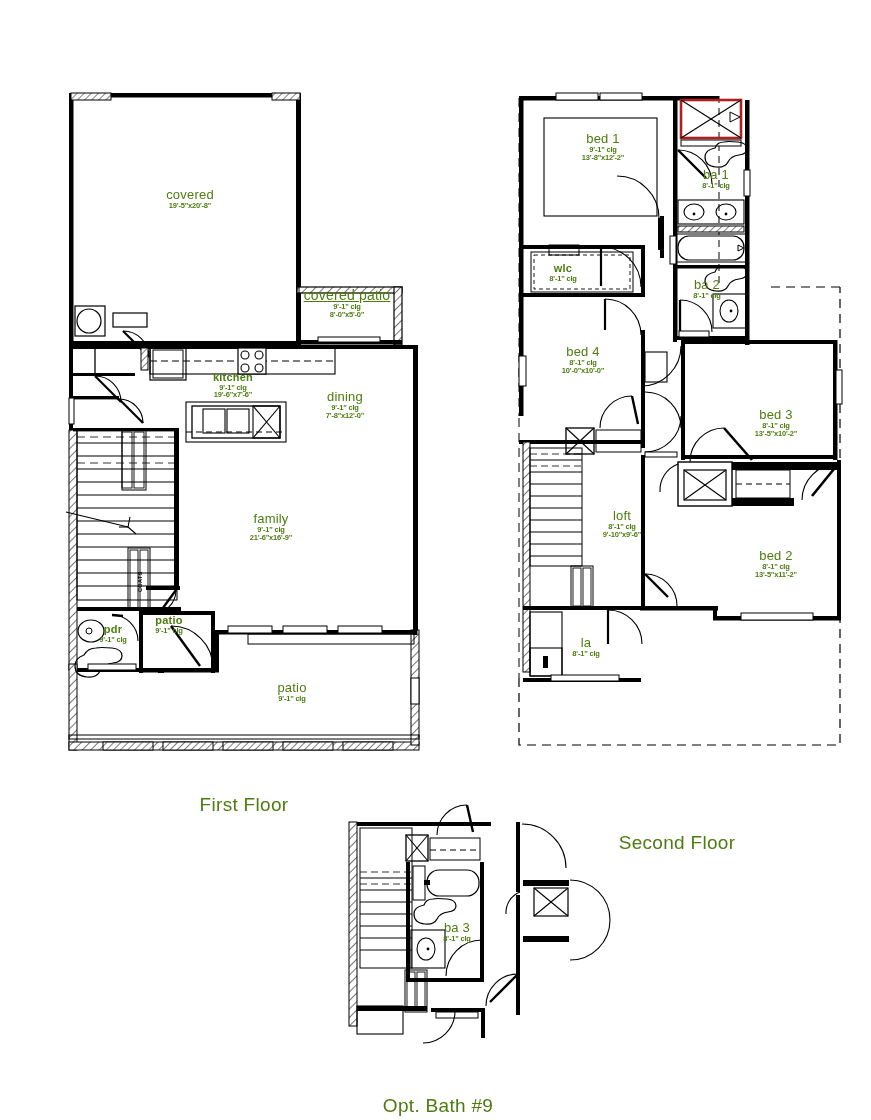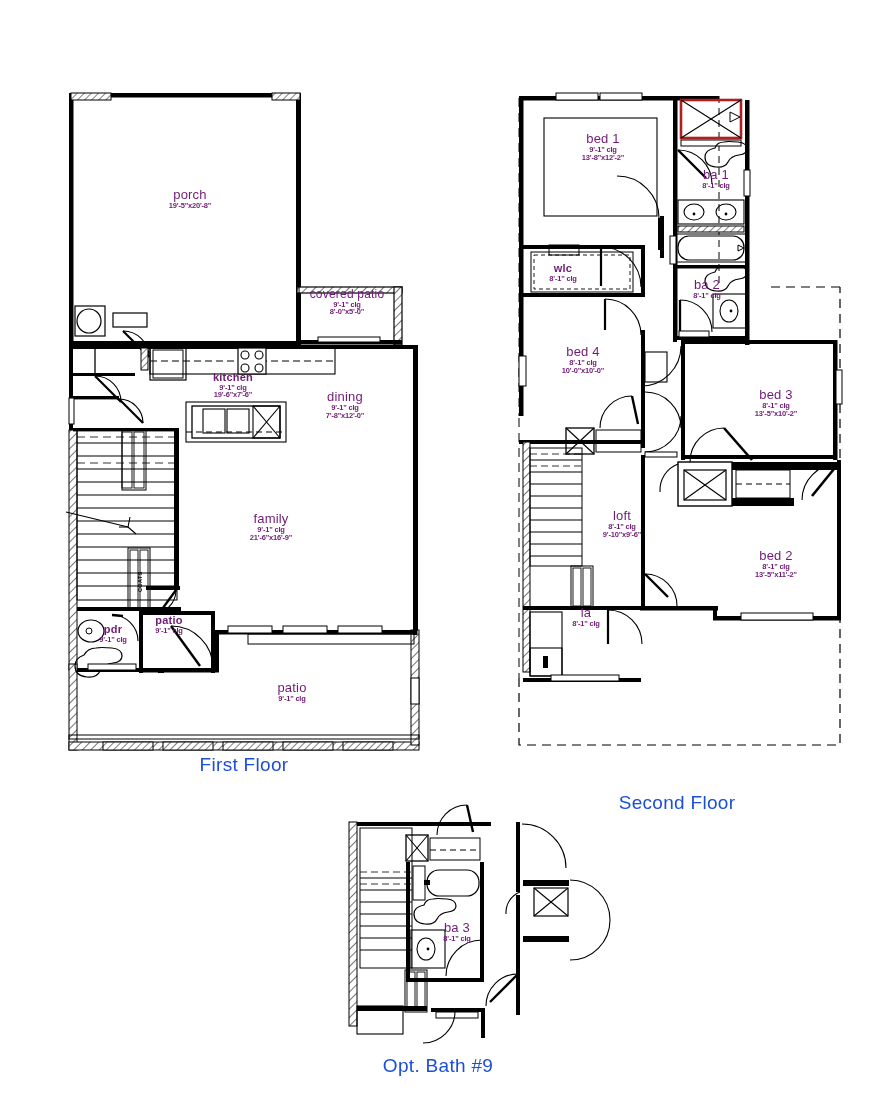--- a/index.html
+++ b/index.html
@@ -8,29 +8,29 @@
     font-family:"Liberation Sans", sans-serif;
     color:#000;
     position:relative;
     overflow:hidden;
   }
   .stage{position:absolute;left:0;top:0;width:871px;height:1120px;}
   svg.plan{position:absolute;left:0;top:0;width:871px;height:1120px;}
 
   
   .lbl{position:absolute;text-align:center;line-height:1.05;white-space:nowrap;
-       font-family:"Liberation Sans", sans-serif;color:#701a75;}
+       font-family:"Liberation Sans", sans-serif;color:#4d7c0f;}
   .lbl .nm{display:block;font-size:13px;letter-spacing:.2px;}
   .lbl .cl{display:block;font-size:7.5px;font-weight:bold;letter-spacing:-.2px;}
   .lbl .dm{display:block;font-size:7.5px;font-weight:bold;letter-spacing:-.2px;}
   .lbl.sm .nm{font-size:11px;font-weight:bold;}
-  .lbl.xs .nm{font-size:12px;}
-
-  .floorcap{position:absolute;text-align:center;color:#1d4ed8;
-            font-size:19px;letter-spacing:.3px;font-family:"Liberation Sans", sans-serif;}
+  .lbl.xs .nm{font-size:14px;text-decoration:underline;}
+
+  .floorcap{position:absolute;text-align:center;color:#4d7c0f;
+            font-size:19px;letter-spacing:.3px;font-family:"Liberation Sans", sans-serif;margin-top:40px;}
 
   .vcoats{position:absolute;font-size:5.5px;font-weight:bold;
           transform:rotate(-90deg);transform-origin:left top;letter-spacing:.4px;}
 </style>
 </head>
 <body>
 
 <div class="stage">
 
   <svg class="plan" viewBox="0 0 871 1120">
@@ -397,21 +397,21 @@
       <rect x="431" y="1008" width="52" height="4" fill="#000"></rect>
       <rect x="436" y="1012" width="42" height="6" fill="none" stroke="#000" stroke-width="1"></rect>
       <path d="M455 1011 A 32 32 0 0 1 423 1043" fill="none" stroke="#000" stroke-width="1.1"></path>
       <rect x="481" y="1008" width="4" height="30" fill="#000"></rect>
       <path d="M486 1006 A 32 32 0 0 1 518 974" fill="none" stroke="#000" stroke-width="1.1"></path>
       <line x1="518" y1="974" x2="490" y2="1002" stroke="#000" stroke-width="2.4"></line>
     </g>
   </svg>
 
   <div class="lbl" style="left:190px;top:188px;transform:translateX(-50%)">
-    <span class="nm">porch</span>
+    <span class="nm">covered</span>
     <span class="dm">19'-5"x20'-8"</span>
   </div>
 
   <div class="lbl xs" style="left:347px;top:288px;transform:translateX(-50%)">
     <span class="nm">covered patio</span>
     <span class="cl">9'-1" clg</span>
     <span class="dm">8'-0"x5'-0"</span>
   </div>
 
   <div class="lbl sm" style="left:233px;top:372px;transform:translateX(-50%)">
@@ -469,39 +469,39 @@
     <span class="nm">ba 2</span>
     <span class="cl">8'-1" clg</span>
   </div>
 
   <div class="lbl" style="left:583px;top:345px;transform:translateX(-50%)">
     <span class="nm">bed 4</span>
     <span class="cl">8'-1" clg</span>
     <span class="dm">10'-0"x10'-0"</span>
   </div>
 
-  <div class="lbl" style="left:776px;top:388px;transform:translateX(-50%)">
+  <div class="lbl" style="left:776px;top:408px;transform:translateX(-50%)">
     <span class="nm">bed 3</span>
     <span class="cl">8'-1" clg</span>
     <span class="dm">13'-5"x10'-2"</span>
   </div>
 
   <div class="lbl" style="left:622px;top:509px;transform:translateX(-50%)">
     <span class="nm">loft</span>
     <span class="cl">8'-1" clg</span>
     <span class="dm">9'-10"x9'-6"</span>
   </div>
 
   <div class="lbl" style="left:776px;top:549px;transform:translateX(-50%)">
     <span class="nm">bed 2</span>
     <span class="cl">8'-1" clg</span>
     <span class="dm">13'-5"x11'-2"</span>
   </div>
 
-  <div class="lbl" style="left:586px;top:606px;transform:translateX(-50%)">
+  <div class="lbl" style="left:586px;top:636px;transform:translateX(-50%)">
     <span class="nm">la</span>
     <span class="cl">8'-1" clg</span>
   </div>
 
   <div class="lbl" style="left:457px;top:921px;transform:translateX(-50%)">
     <span class="nm">ba 3</span>
     <span class="cl">8'-1" clg</span>
   </div>
 
   <div class="floorcap" style="left:244px;top:754px;transform:translateX(-50%)">First Floor</div>

